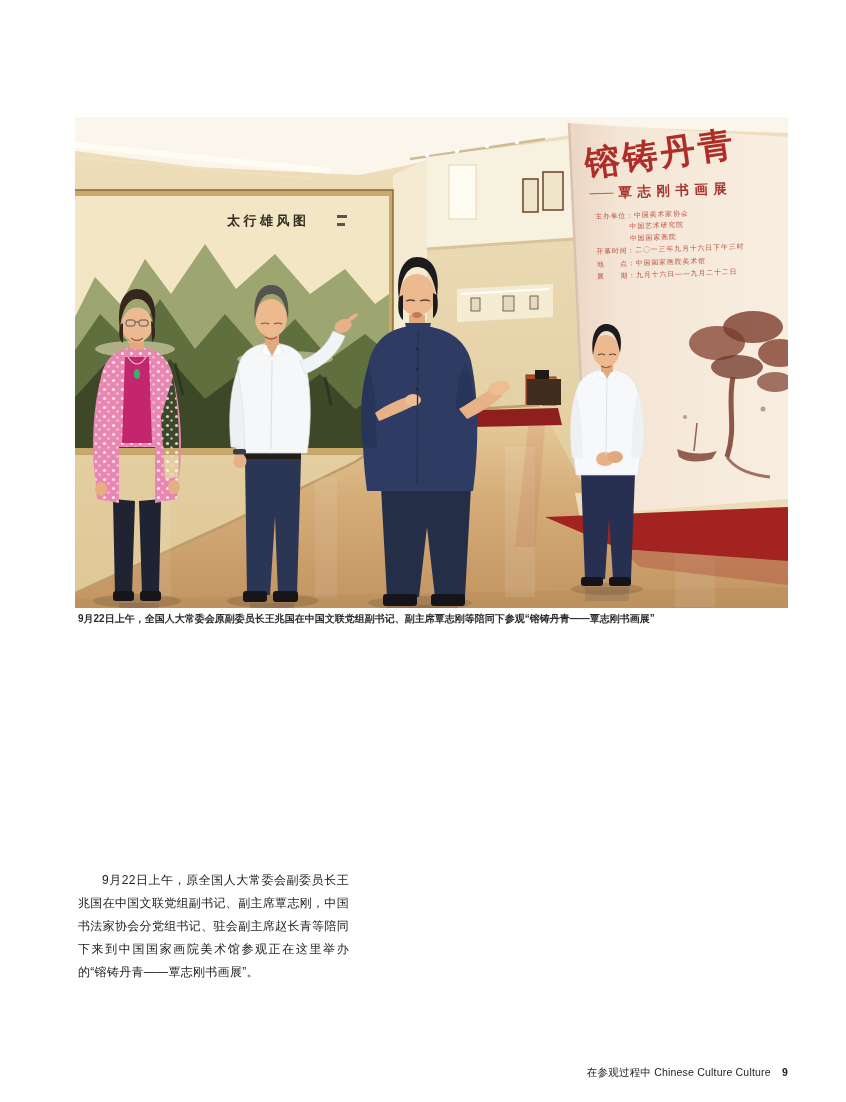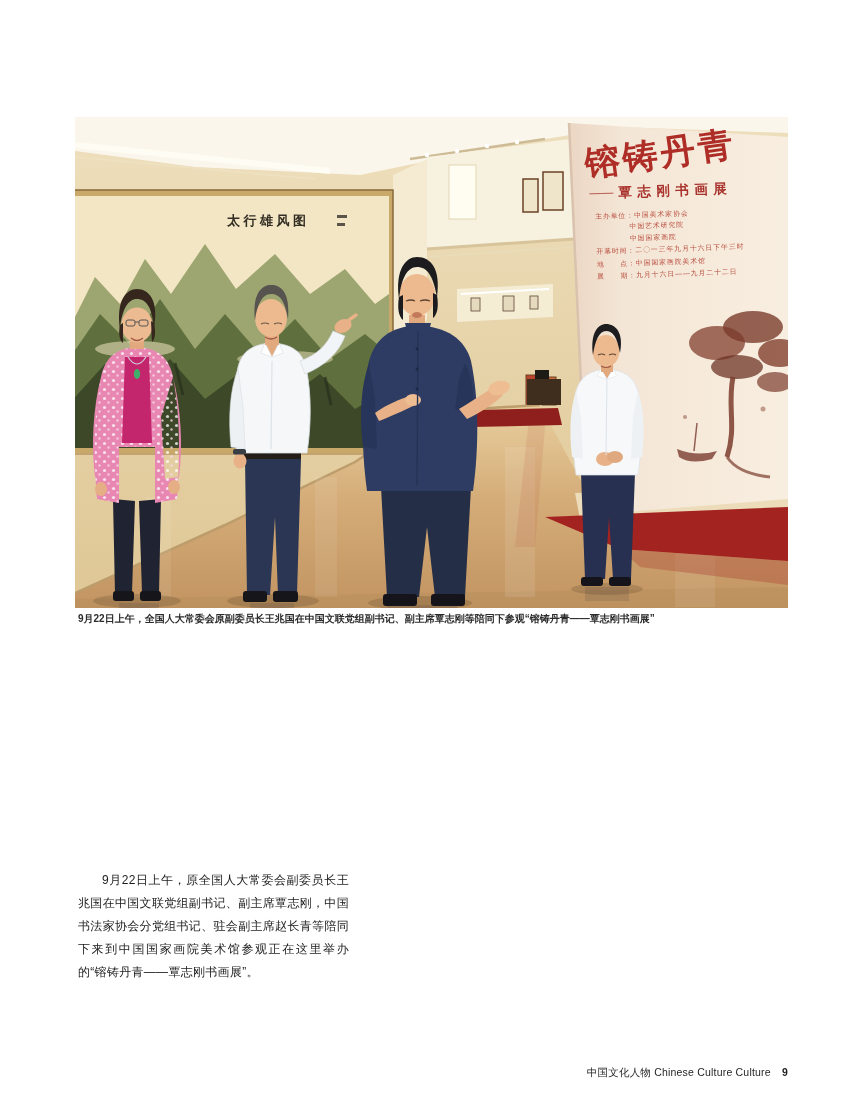--- a/index.html
+++ b/index.html
@@ -294,19 +294,19 @@
         <rect x="510" y="470" width="44" height="14" fill="#20243a"></rect>
       </g>
     </svg>
   </div>
 
   <div class="caption">9月22日上午，全国人大常委会原副委员长王兆国在中国文联党组副书记、副主席覃志刚等陪同下参观“镕铸丹青——覃志刚书画展”</div>
 
   <p class="col-left-body indent">9月22日上午，原全国人大常委会副委员长王兆国在中国文联党组副书记、副主席覃志刚，中国书法家协会分党组书记、驻会副主席赵长青等陪同下来到中国国家画院美术馆参观正在这里举办的“镕铸丹青——覃志刚书画展”。</p>
 
   <div class="footer">
-    <span>中国文化人物</span>
+    <span>在参观过程中</span>
     <span> </span>
     <span>Chinese Culture Culture</span>
     <span class="pageno">9</span>
   </div>
 
 </div>
 
 </body></html>

